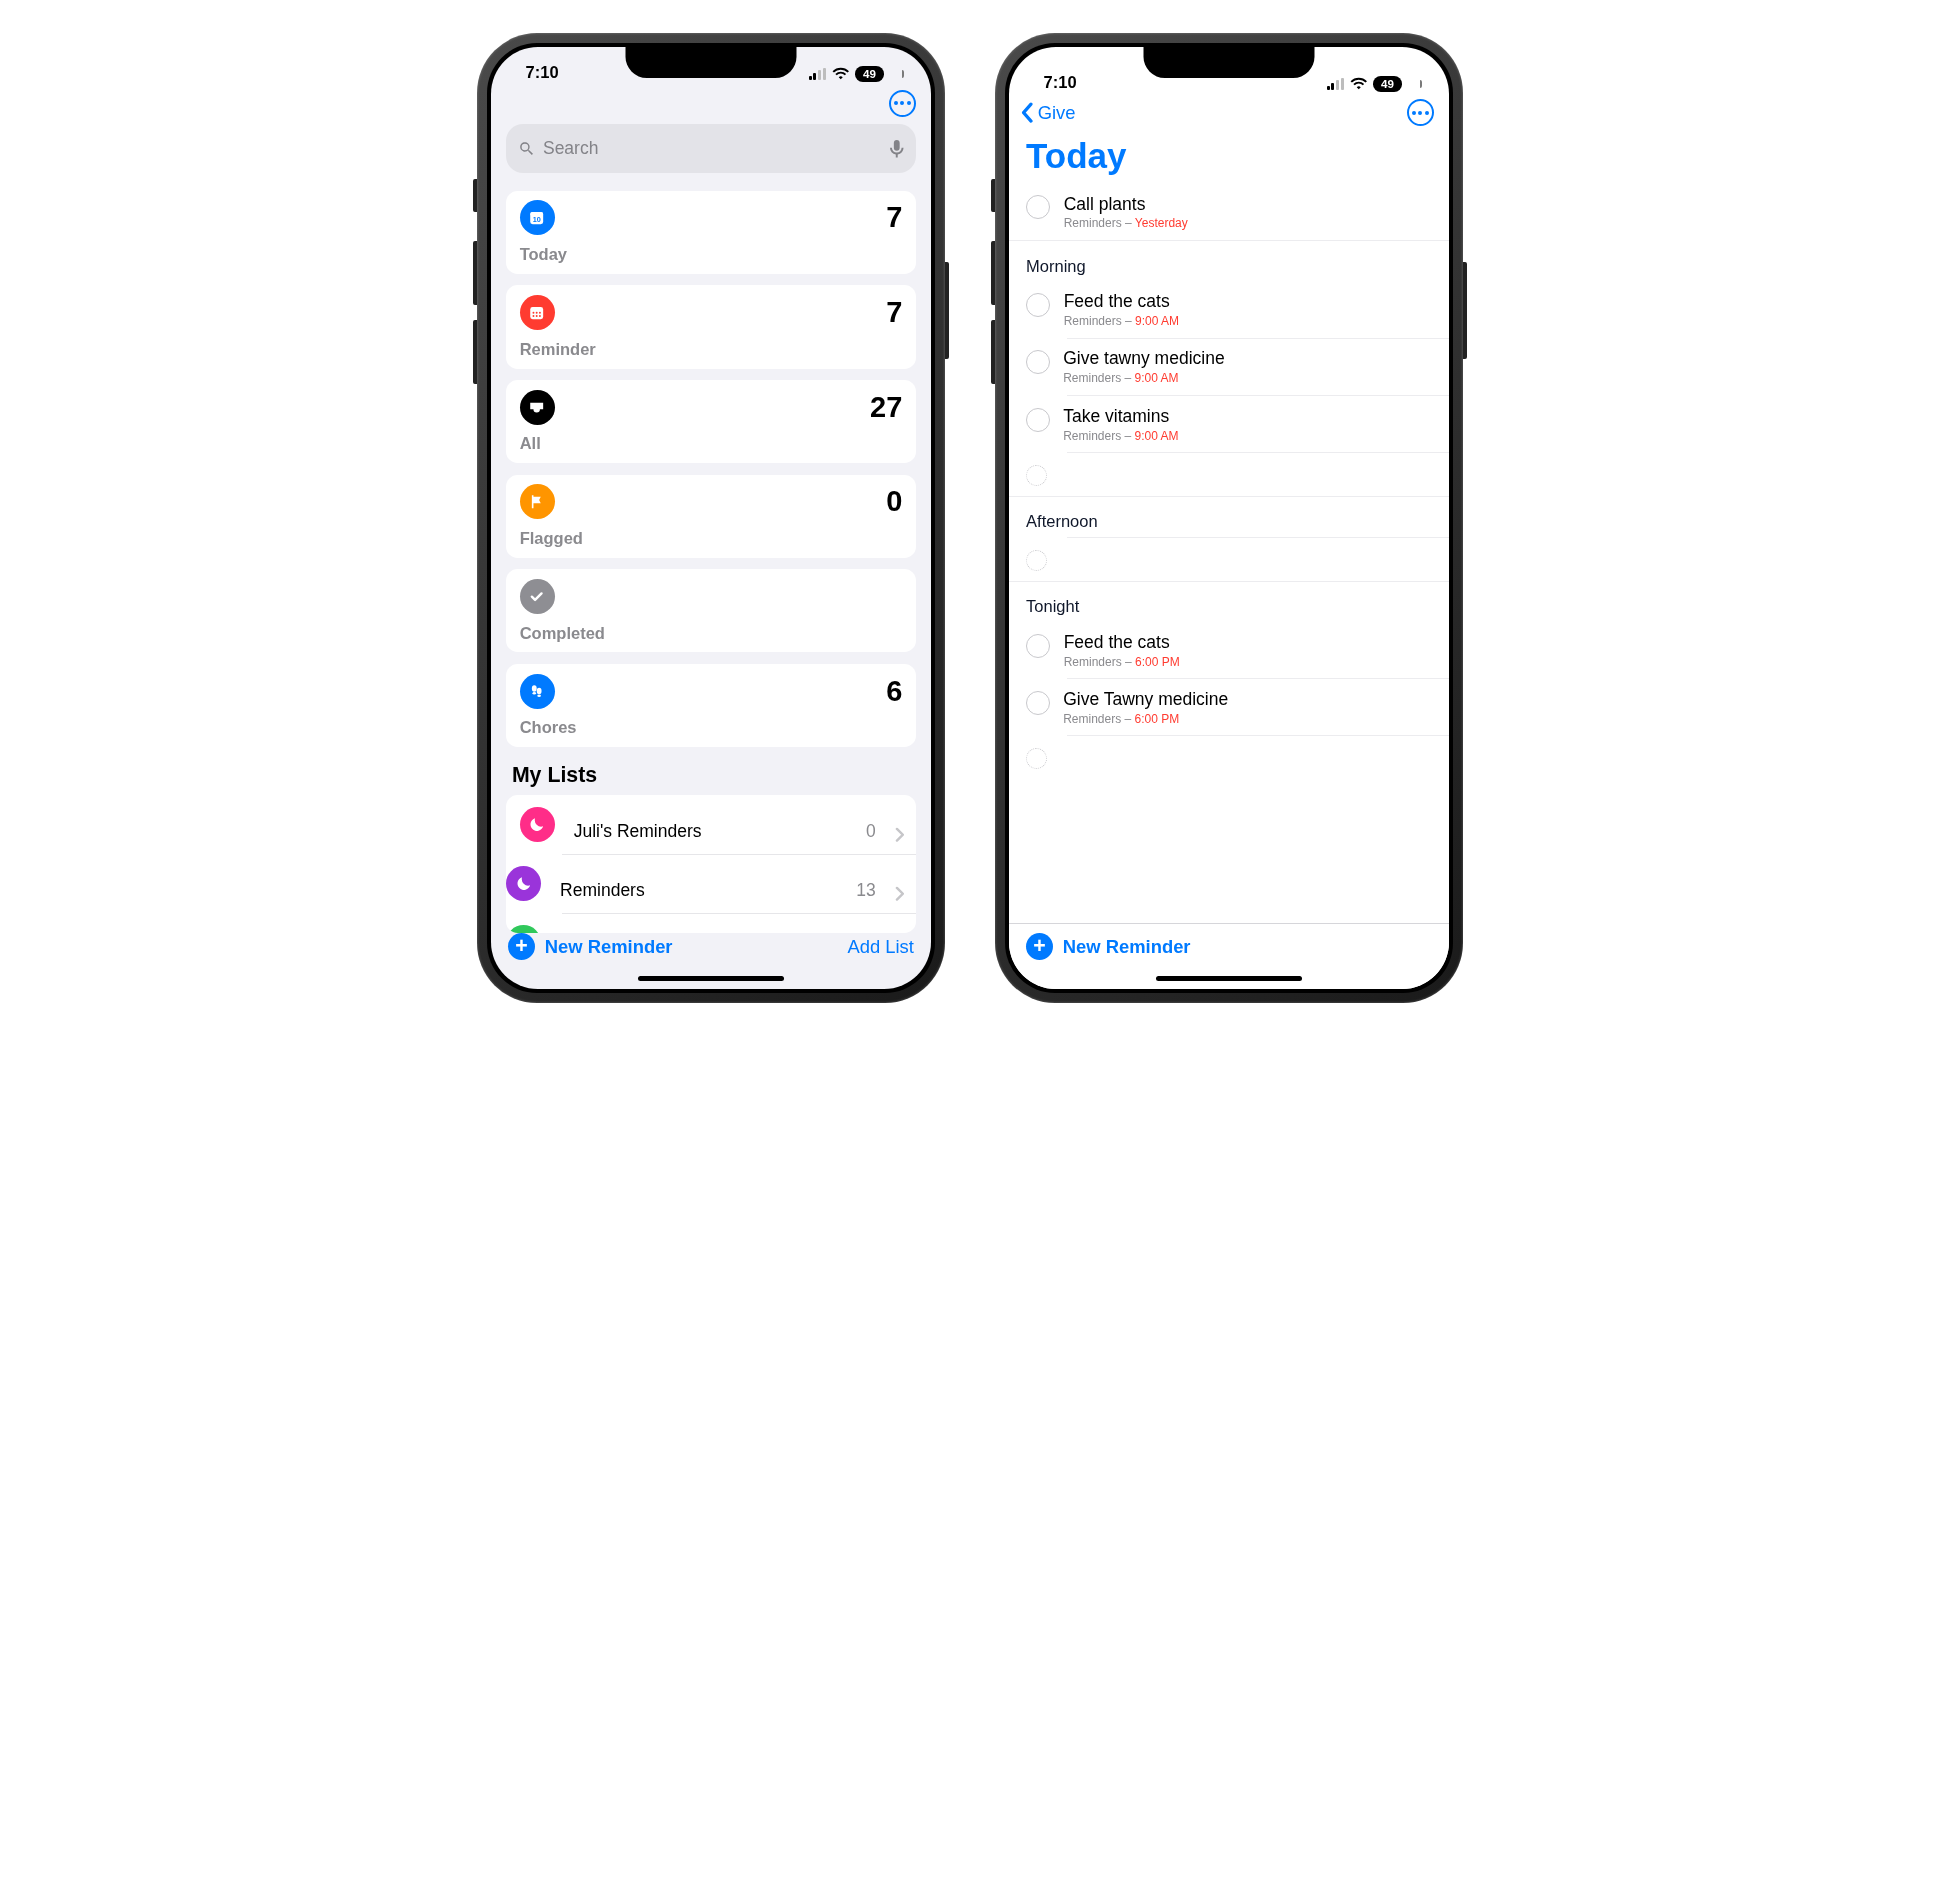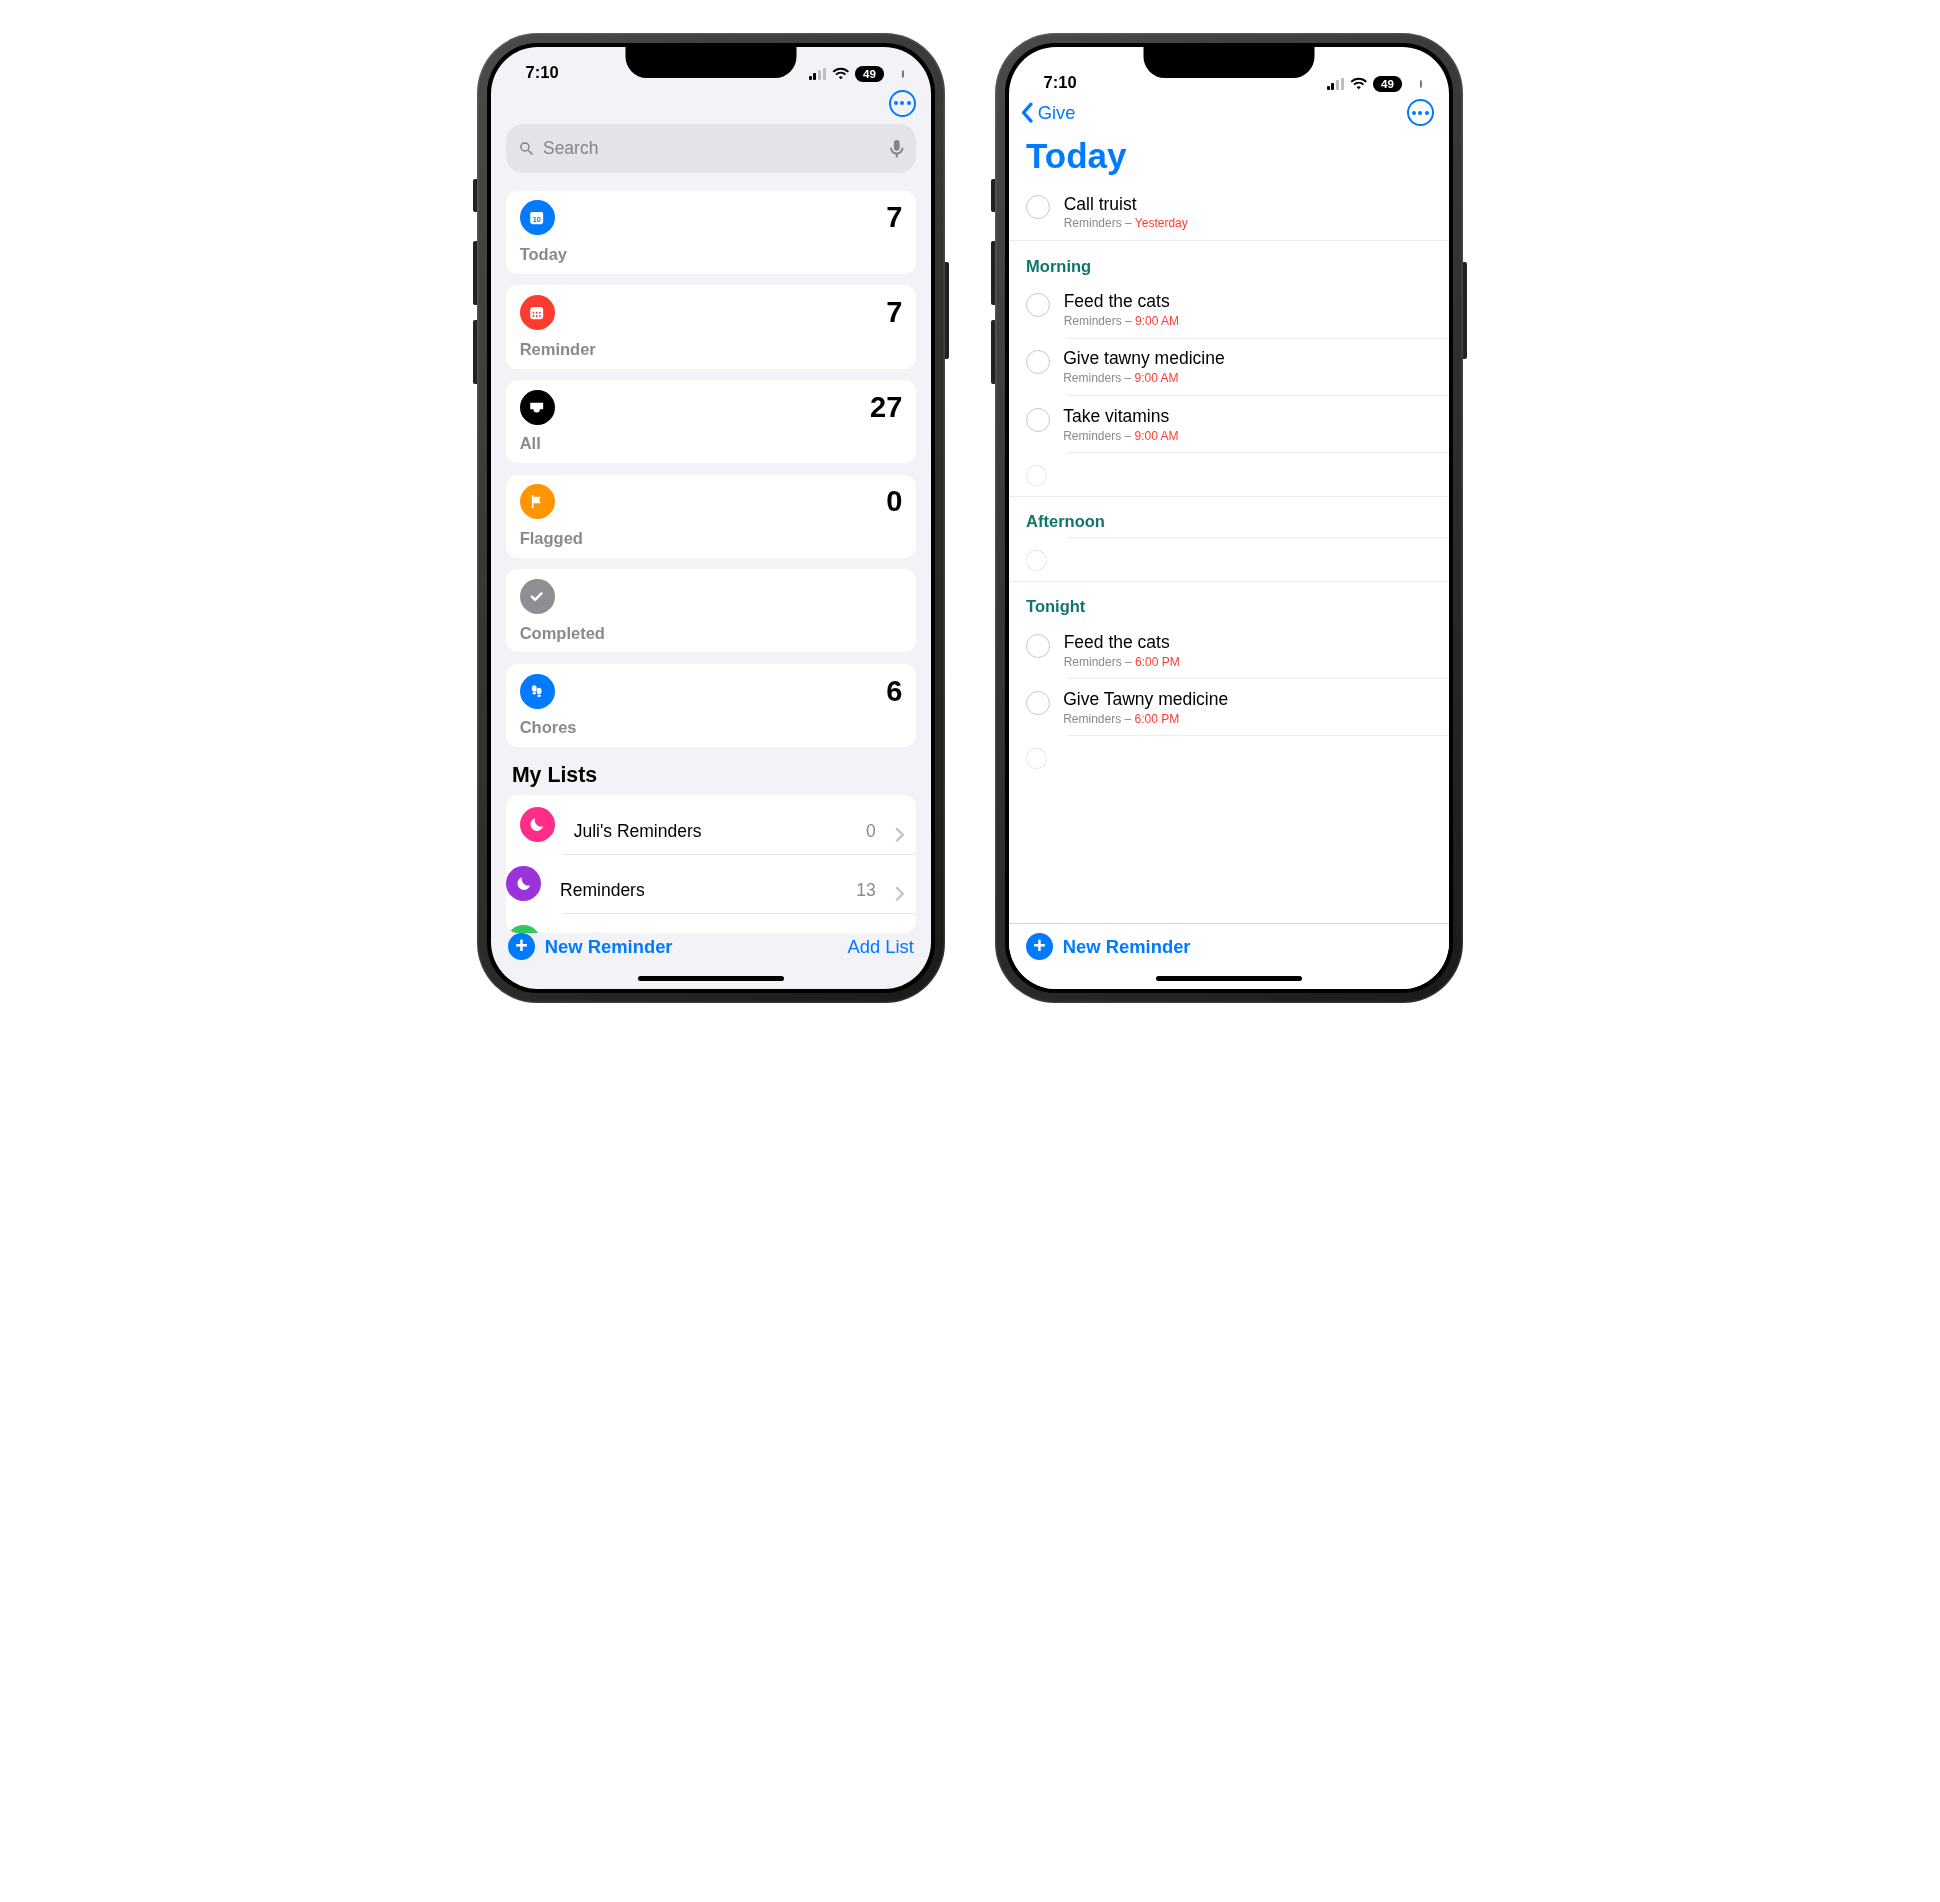--- a/index.html
+++ b/index.html
@@ -237,25 +237,24 @@
     border: 1.9px solid #c8c8cc;
     flex-shrink: 0;
     margin-top: 1.9px;
   }
   .check.placeholder { border: 1.9px dotted #c8c8cc; width: 21.3px; height:21.3px; margin-left: 1px;}
   .reminder-text .title { font-size: 17.5px; }
   .reminder-text .sub { font-size: 12px; color: #8a8a8e; margin-top: 1.9px;}
   .reminder-text .sub .due { color: #ff3b30; }
 
   .section-header {
-    color: #0f766e;
+    color: #0f172a;
     font-size: 16.5px;
     padding: 15.5px 17.5px 5.8px 17.5px;
     border-top: 1px solid #ececef;
-    font-weight: bold;
   }
   .section-header.first { border-top: 1px solid #ececef; }
 
   .bottom-bar-b {
     display: flex; align-items: center;
     padding: 9.7px 17.5px 29px 17.5px;
     border-top: 0.5px solid #d6d6da;
     background: #fff;
   }
 
@@ -492,21 +491,21 @@
         </div>
       </div>
 
       <div class="big-title">Today</div>
 
       <div class="reminder-list">
 
         <div class="reminder-item">
           <div class="check"></div>
           <div class="reminder-text">
-            <div class="title">Call truist</div>
+            <div class="title">Call plants</div>
             <div class="sub">
               <span>Reminders</span> – <span class="due">Yesterday</span>
             </div>
           </div>
         </div>
 
         <div class="section-header first">Morning</div>
 
         <div class="reminder-item first-in-section">
           <div class="check"></div>

